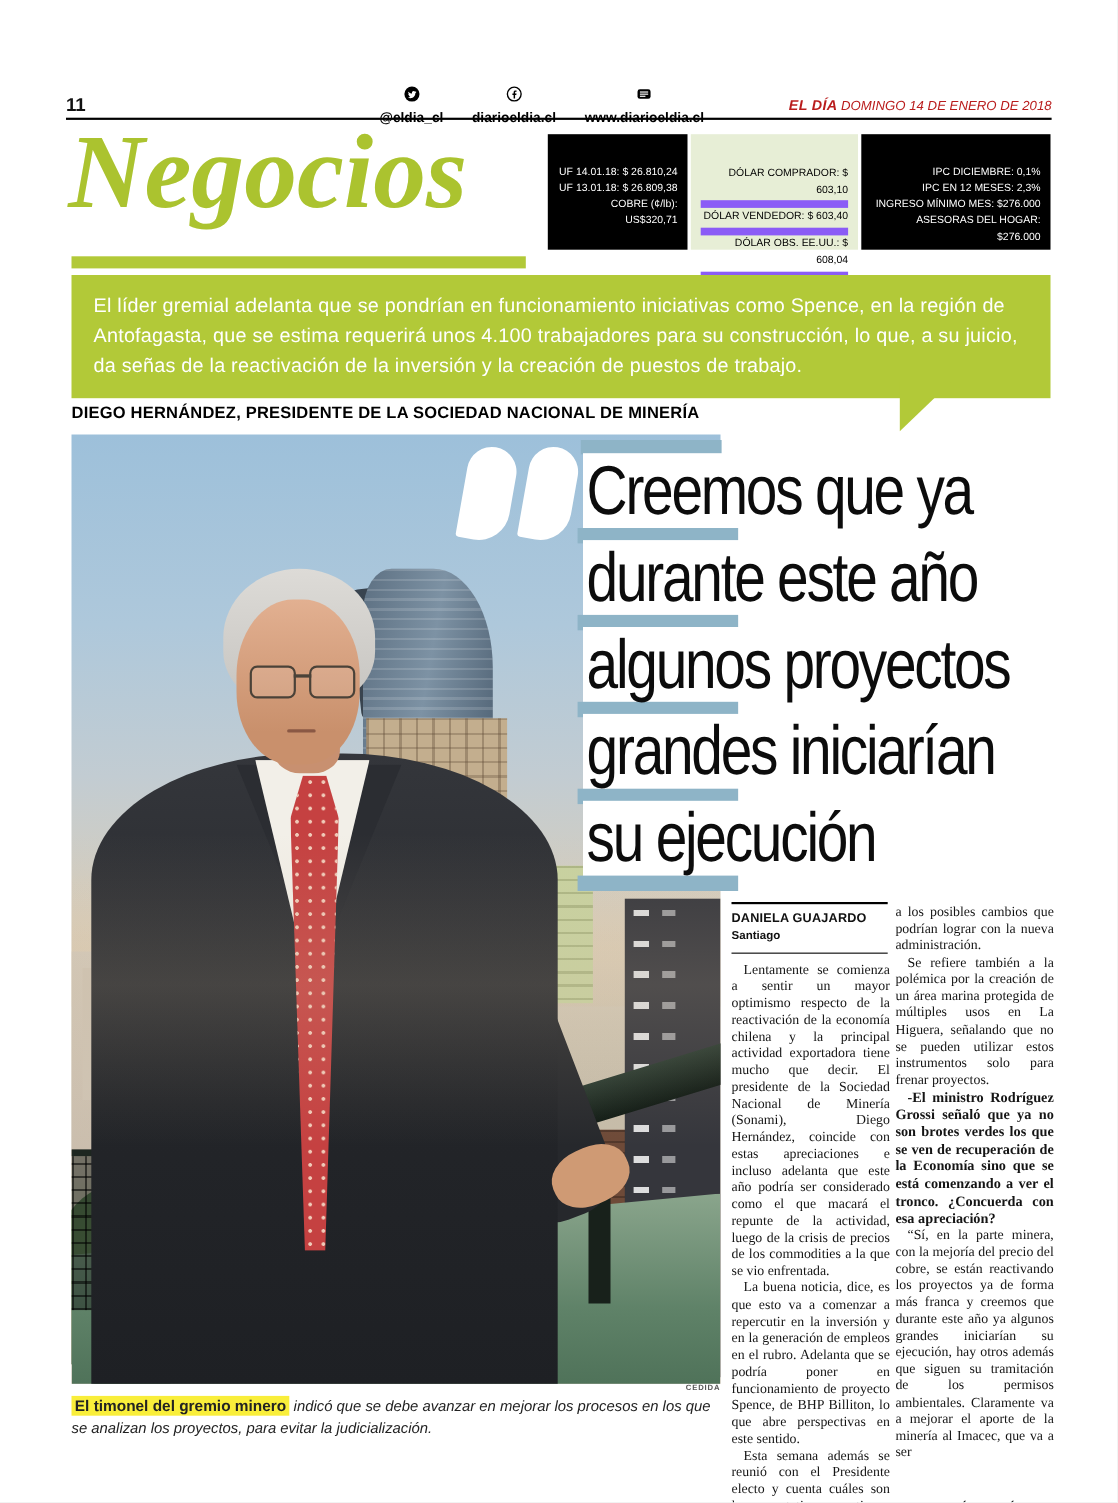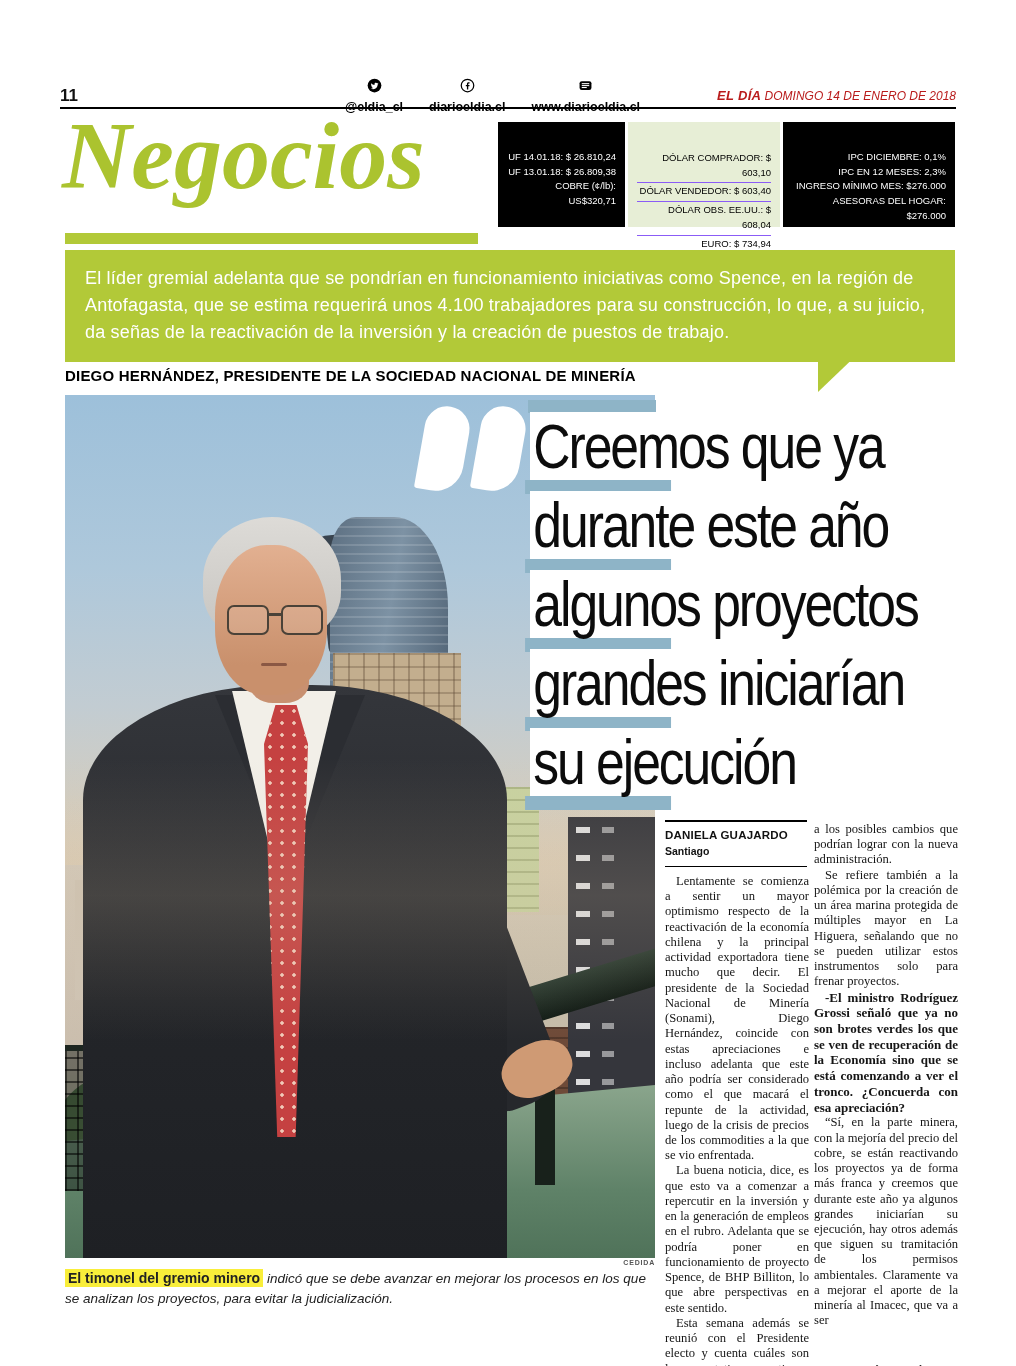--- a/index.html
+++ b/index.html
@@ -20,21 +20,21 @@
   .section-title{position:absolute;left:62px;top:106px;font-family:"Liberation Serif",serif;
                  font-style:italic;font-weight:bold;font-size:96px;line-height:1.05;color:#abc32f;}
   .section-underline{position:absolute;left:65px;top:233px;width:413px;height:11px;background:#b2c938;}
 
   
   .boxes{position:absolute;left:498px;top:122px;display:flex;gap:3px;}
   .ibox{box-sizing:border-box;height:105px;padding:28px 9px 0;text-align:right;font-size:9.5px;line-height:1.55;}
   .ibox.black{background:#000;color:#fff;}
   .ibox.green{background:#e7eed6;color:#000;}
   .ibox .row{display:block;}
-  .ibox.green .row{border-bottom:1px solid #8b5cf6;padding:1px 0 2px;}
+  .ibox.green .row{border-bottom:7px solid #8b5cf6;padding:1px 0 2px;}
   .b1{width:127px;} .b2{width:152px;} .b3{width:172px;}
 
   
   .lede{position:absolute;left:65px;top:250px;width:890px;box-sizing:border-box;background:#b2c938;
         color:#fff;font-size:18px;line-height:1.5;padding:15px 20px 16px;letter-spacing:.2px;}
   .lede-tail{position:absolute;left:818px;top:348px;width:0;height:0;
              border-top:44px solid #b2c938;border-right:46px solid transparent;}
 
   
   .kicker{position:absolute;left:65px;top:367px;font-size:15px;font-weight:bold;letter-spacing:.2px;color:#000;}
@@ -268,21 +268,21 @@
     <div class="by-city">Santiago</div>
   </div>
 
   <div class="col col1">
     <p>Lentamente se comienza a sentir un mayor optimismo respecto de la reactivación de la economía chilena y la principal actividad exportadora tiene mucho que decir. El presidente de la Sociedad Nacional de Minería (Sonami), Diego Hernández, coincide con estas apreciaciones e incluso adelanta que este año podría ser considerado como el que macará el repunte de la actividad, luego de la crisis de precios de los commodities a la que se vio enfrentada.</p>
     <p>La buena noticia, dice, es que esto va a comenzar a repercutir en la inversión y en la generación de empleos en el rubro. Adelanta que se podría poner en funcionamiento de proyecto Spence, de BHP Billiton, lo que abre perspectivas en este sentido.</p>
     <p>Esta semana además se reunió con el Presidente electo y cuenta cuáles son las expectativas que tienen respecto</p>
   </div>
   <div class="col col2">
     <p class="noindent">a los posibles cambios que podrían lograr con la nueva administración.</p>
-    <p>Se refiere también a la polémica por la creación de un área marina protegida de múltiples mayor en La Higuera, señalando que no se pueden utilizar estos instrumentos solo para frenar proyectos.</p>
+    <p>Se refiere también a la polémica por la creación de un área marina protegida de múltiples usos en La Higuera, señalando que no se pueden utilizar estos instrumentos solo para frenar proyectos.</p>
     <p class="bold">-El ministro Rodríguez Grossi señaló que ya no son brotes verdes los que se ven de recuperación de la Economía sino que se está comenzando a ver el tronco. ¿Concuerda con esa apreciación?</p>
     <p>“Sí, en la parte minera, con la mejoría del precio del cobre, se están reactivando los proyectos ya de forma más franca y creemos que durante este año ya algunos grandes iniciarían su ejecución, hay otros además que siguen su tramitación de los permisos ambientales. Claramente va a mejorar el aporte de la minería al Imacec, que va a ser</p>
   </div>
 
   <div class="continua">
     <span class="circle-plus"></span>
     <span>CONTINÚA EN PÁGINA 18</span>
   </div>
 
   <div class="credit">CEDIDA</div>

